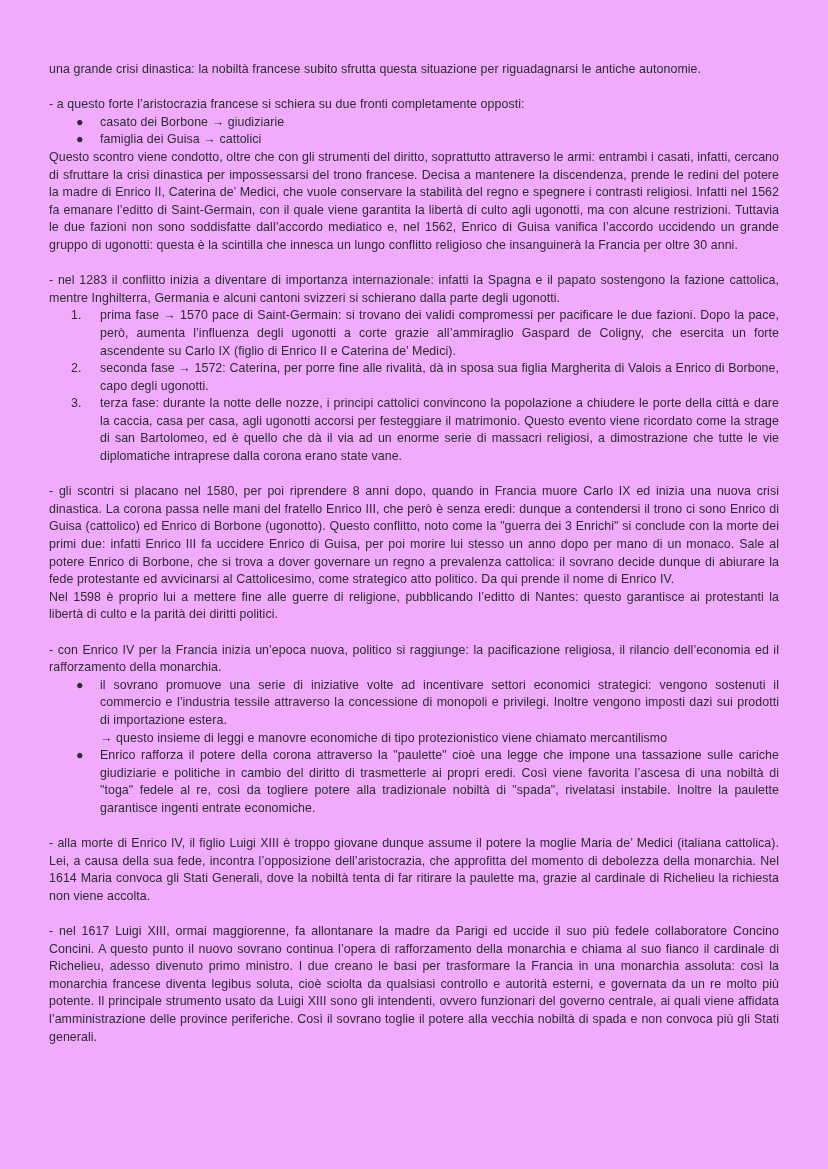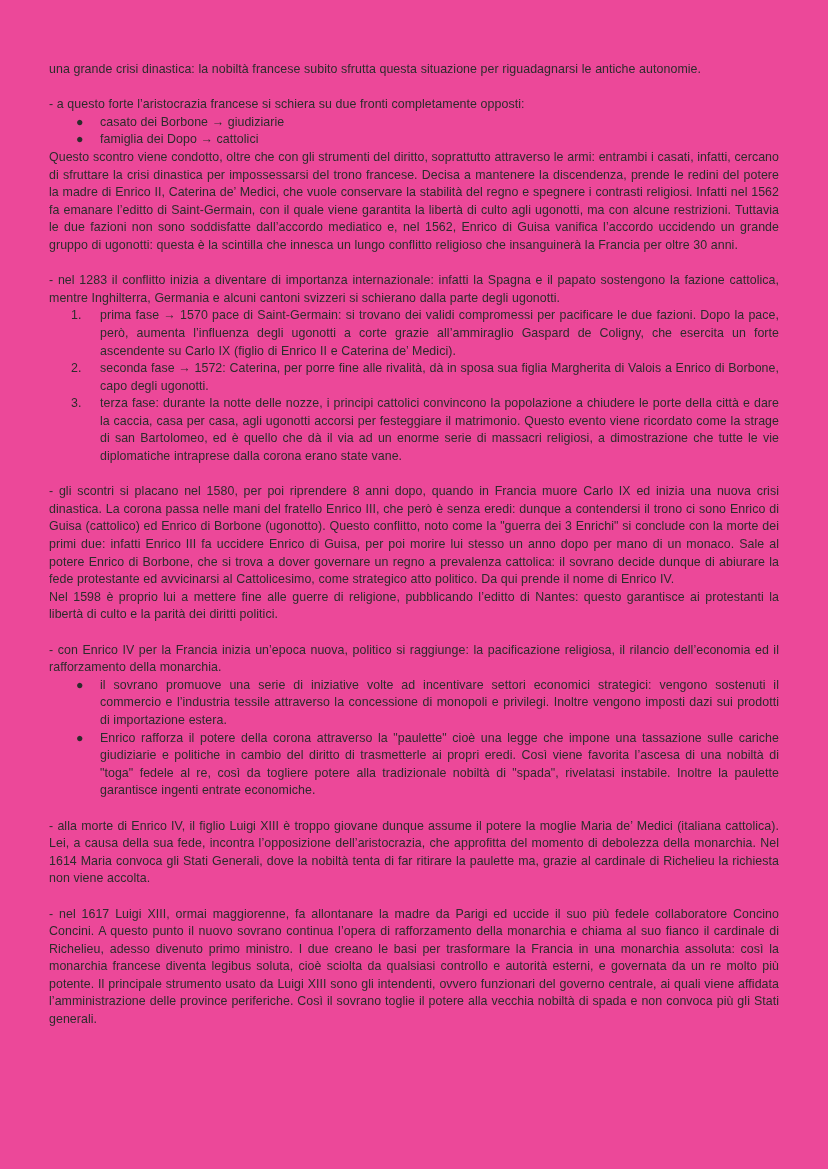--- a/index.html
+++ b/index.html
@@ -15,21 +15,21 @@
     font-family: "Liberation Sans", "DejaVu Sans", sans-serif;
     color: #2c2c2c;
     -webkit-font-smoothing: antialiased;
   }
 
   .page {
     box-sizing: border-box;
     width: 828px;
     min-height: 1169px;
     padding: 61px 49px 0 49px;
-    background: #ec4899;
+    background: #f0abfc;
   }
 
   .doc {
     font-size: 12.4px;
     line-height: 17.6px;
     text-align: justify;
     text-justify: inter-word;
     letter-spacing: 0.06px;
     word-spacing: 0.1px;
   }
@@ -110,38 +110,39 @@
 </head>
 <body style="background: rgb(255, 255, 255); color: rgb(44, 44, 44);">
 
 <div class="page">
   <div class="doc" id="doc-body">
       <p class="para">una grande crisi dinastica: la nobiltà francese subito sfrutta questa situazione per riguadagnarsi le antiche autonomie.</p>
       <div class="gap">&nbsp;</div>
       <p class="para">- a questo forte l’aristocrazia francese si schiera su due fronti completamente opposti:</p>
       <ul class="bullets">
         <li><span class="bullet-dot">●</span><span>casato dei Borbone → giudiziarie</span></li>
-        <li><span class="bullet-dot">●</span><span>famiglia dei Dopo → cattolici</span></li>
+        <li><span class="bullet-dot">●</span><span>famiglia dei Guisa → cattolici</span></li>
       </ul>
       <p class="para">Questo scontro viene condotto, oltre che con gli strumenti del diritto, soprattutto attraverso le armi: entrambi i casati, infatti, cercano di sfruttare la crisi dinastica per impossessarsi del trono francese. Decisa a mantenere la discendenza, prende le redini del potere la madre di Enrico II, Caterina de’ Medici, che vuole conservare la stabilità del regno e spegnere i contrasti religiosi. Infatti nel 1562 fa emanare l’editto di Saint-Germain, con il quale viene garantita la libertà di culto agli ugonotti, ma con alcune restrizioni. Tuttavia le due fazioni non sono soddisfatte dall’accordo mediatico e, nel 1562, Enrico di Guisa vanifica l’accordo uccidendo un grande gruppo di ugonotti: questa è la scintilla che innesca un lungo conflitto religioso che insanguinerà la Francia per oltre 30 anni.</p>
       <div class="gap">&nbsp;</div>
       <p class="para">- nel 1283 il conflitto inizia a diventare di importanza internazionale: infatti la Spagna e il papato sostengono la fazione cattolica, mentre Inghilterra, Germania e alcuni cantoni svizzeri si schierano dalla parte degli ugonotti.</p>
       <ol class="numbers">
         <li><span class="num-marker">1.</span><span>prima fase → 1570 pace di Saint-Germain: si trovano dei validi compromessi per pacificare le due fazioni. Dopo la pace, però,  aumenta l’influenza degli ugonotti a corte grazie all’ammiraglio Gaspard de Coligny, che esercita un forte ascendente su Carlo IX (figlio di Enrico II e Caterina de’ Medici).</span></li>
         <li><span class="num-marker">2.</span><span>seconda fase → 1572: Caterina, per porre fine alle rivalità, dà in sposa sua figlia Margherita di Valois a Enrico di Borbone, capo degli ugonotti.</span></li>
         <li><span class="num-marker">3.</span><span>terza fase: durante la notte delle nozze, i principi cattolici convincono la popolazione a chiudere le porte della città e dare la caccia, casa per casa, agli ugonotti accorsi per festeggiare il matrimonio. Questo evento viene ricordato come la strage di san Bartolomeo, ed è quello che dà il via ad un enorme serie di massacri religiosi, a dimostrazione che tutte le vie diplomatiche intraprese dalla corona erano state vane.</span></li>
       </ol>
       <div class="gap">&nbsp;</div>
       <p class="para">- gli scontri si placano nel 1580, per poi riprendere 8 anni dopo, quando in Francia muore Carlo IX ed inizia una nuova crisi dinastica. La corona passa nelle mani del fratello Enrico III, che però è senza eredi: dunque a contendersi il trono ci sono Enrico di Guisa (cattolico) ed Enrico di Borbone (ugonotto). Questo conflitto, noto come la "guerra dei 3 Enrichi" si conclude con la morte dei primi due: infatti Enrico III fa uccidere Enrico di Guisa, per poi morire lui stesso un anno dopo per mano di un monaco. Sale al potere Enrico di Borbone, che si trova a dover governare un regno a prevalenza cattolica: il sovrano decide dunque di abiurare la fede protestante ed avvicinarsi al Cattolicesimo, come strategico atto politico. Da qui prende il nome di Enrico IV.</p>
       <p class="para">Nel 1598 è proprio lui a mettere fine alle guerre di religione, pubblicando l’editto di Nantes: questo garantisce ai protestanti la libertà di culto e la parità dei diritti politici.</p>
       <div class="gap">&nbsp;</div>
       <p class="para">- con Enrico IV per la Francia inizia un’epoca nuova, politico si raggiunge: la pacificazione religiosa, il rilancio dell’economia ed il rafforzamento della monarchia.</p>
       <ul class="bullets">
         <li><span class="bullet-dot">●</span><span>il sovrano promuove una serie di iniziative volte ad incentivare settori economici strategici: vengono sostenuti il commercio e l’industria tessile attraverso la concessione di monopoli e privilegi. Inoltre vengono imposti dazi sui prodotti di importazione estera.</span></li>
       </ul>
+      <div class="para arrow-line">→ questo insieme di leggi e manovre economiche di tipo protezionistico viene chiamato mercantilismo</div>
       <ul class="bullets">
         <li><span class="bullet-dot">●</span><span>Enrico rafforza il potere della corona attraverso la "paulette" cioè una legge che impone una tassazione sulle cariche giudiziarie e politiche in cambio del diritto di trasmetterle ai propri eredi. Così viene favorita l’ascesa di una nobiltà di "toga" fedele al re, così da togliere potere alla tradizionale nobiltà di "spada", rivelatasi instabile. Inoltre la paulette garantisce ingenti entrate economiche.</span></li>
       </ul>
       <div class="gap">&nbsp;</div>
       <p class="para">- alla morte di Enrico IV, il figlio Luigi XIII è troppo giovane dunque assume il potere la moglie Maria de’ Medici (italiana cattolica). Lei, a causa della sua fede, incontra l’opposizione dell’aristocrazia, che approfitta del momento di debolezza della monarchia. Nel 1614 Maria convoca gli Stati Generali, dove la nobiltà tenta di far ritirare la paulette ma, grazie al cardinale di Richelieu la richiesta non viene accolta.</p>
       <div class="gap">&nbsp;</div>
       <p class="para">- nel 1617 Luigi XIII, ormai maggiorenne, fa allontanare la madre da Parigi ed uccide il suo più fedele collaboratore Concino Concini. A questo punto il nuovo sovrano continua l’opera di rafforzamento della monarchia e chiama al suo fianco il cardinale di Richelieu, adesso divenuto primo ministro. I due creano le basi per trasformare la Francia in una monarchia assoluta: così la monarchia francese diventa legibus soluta, cioè sciolta da qualsiasi controllo e autorità esterni, e governata da un re molto più potente. Il principale strumento usato da Luigi XIII sono gli intendenti, ovvero funzionari del governo centrale, ai quali viene affidata l’amministrazione delle province periferiche. Così il sovrano toglie il potere alla vecchia nobiltà di spada e non convoca più gli Stati generali.</p>
     </div>
 </div>
 

